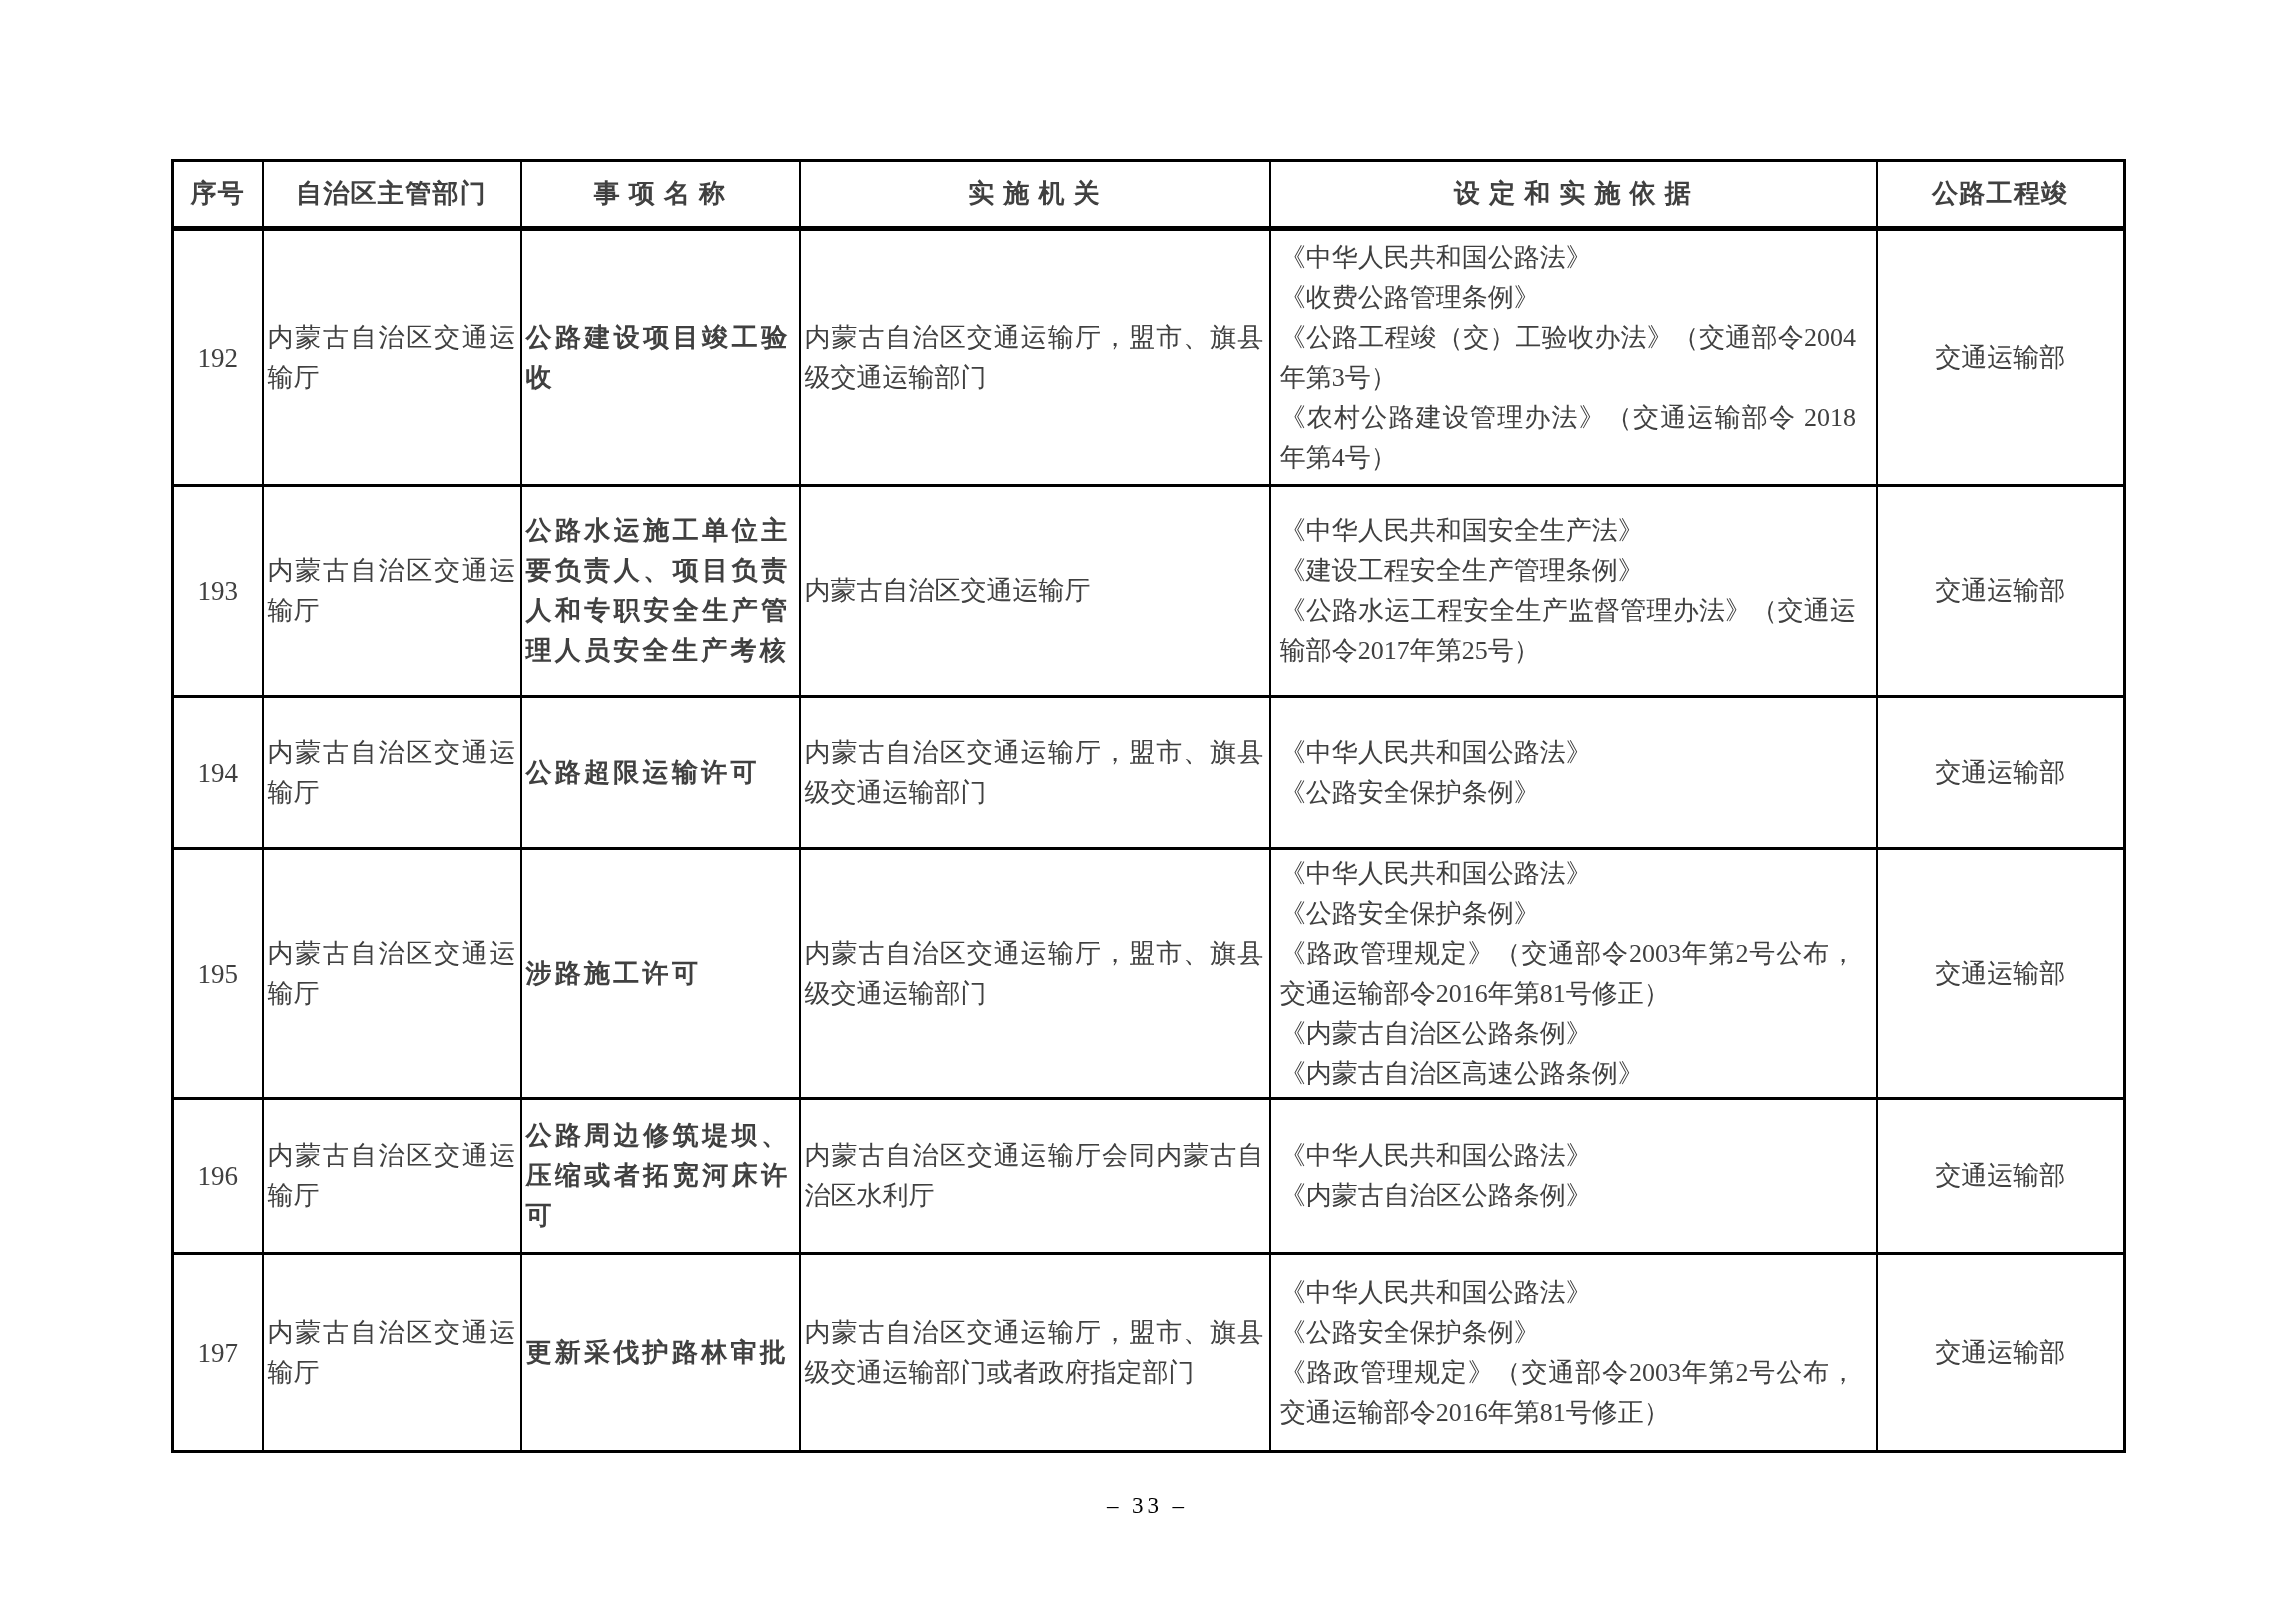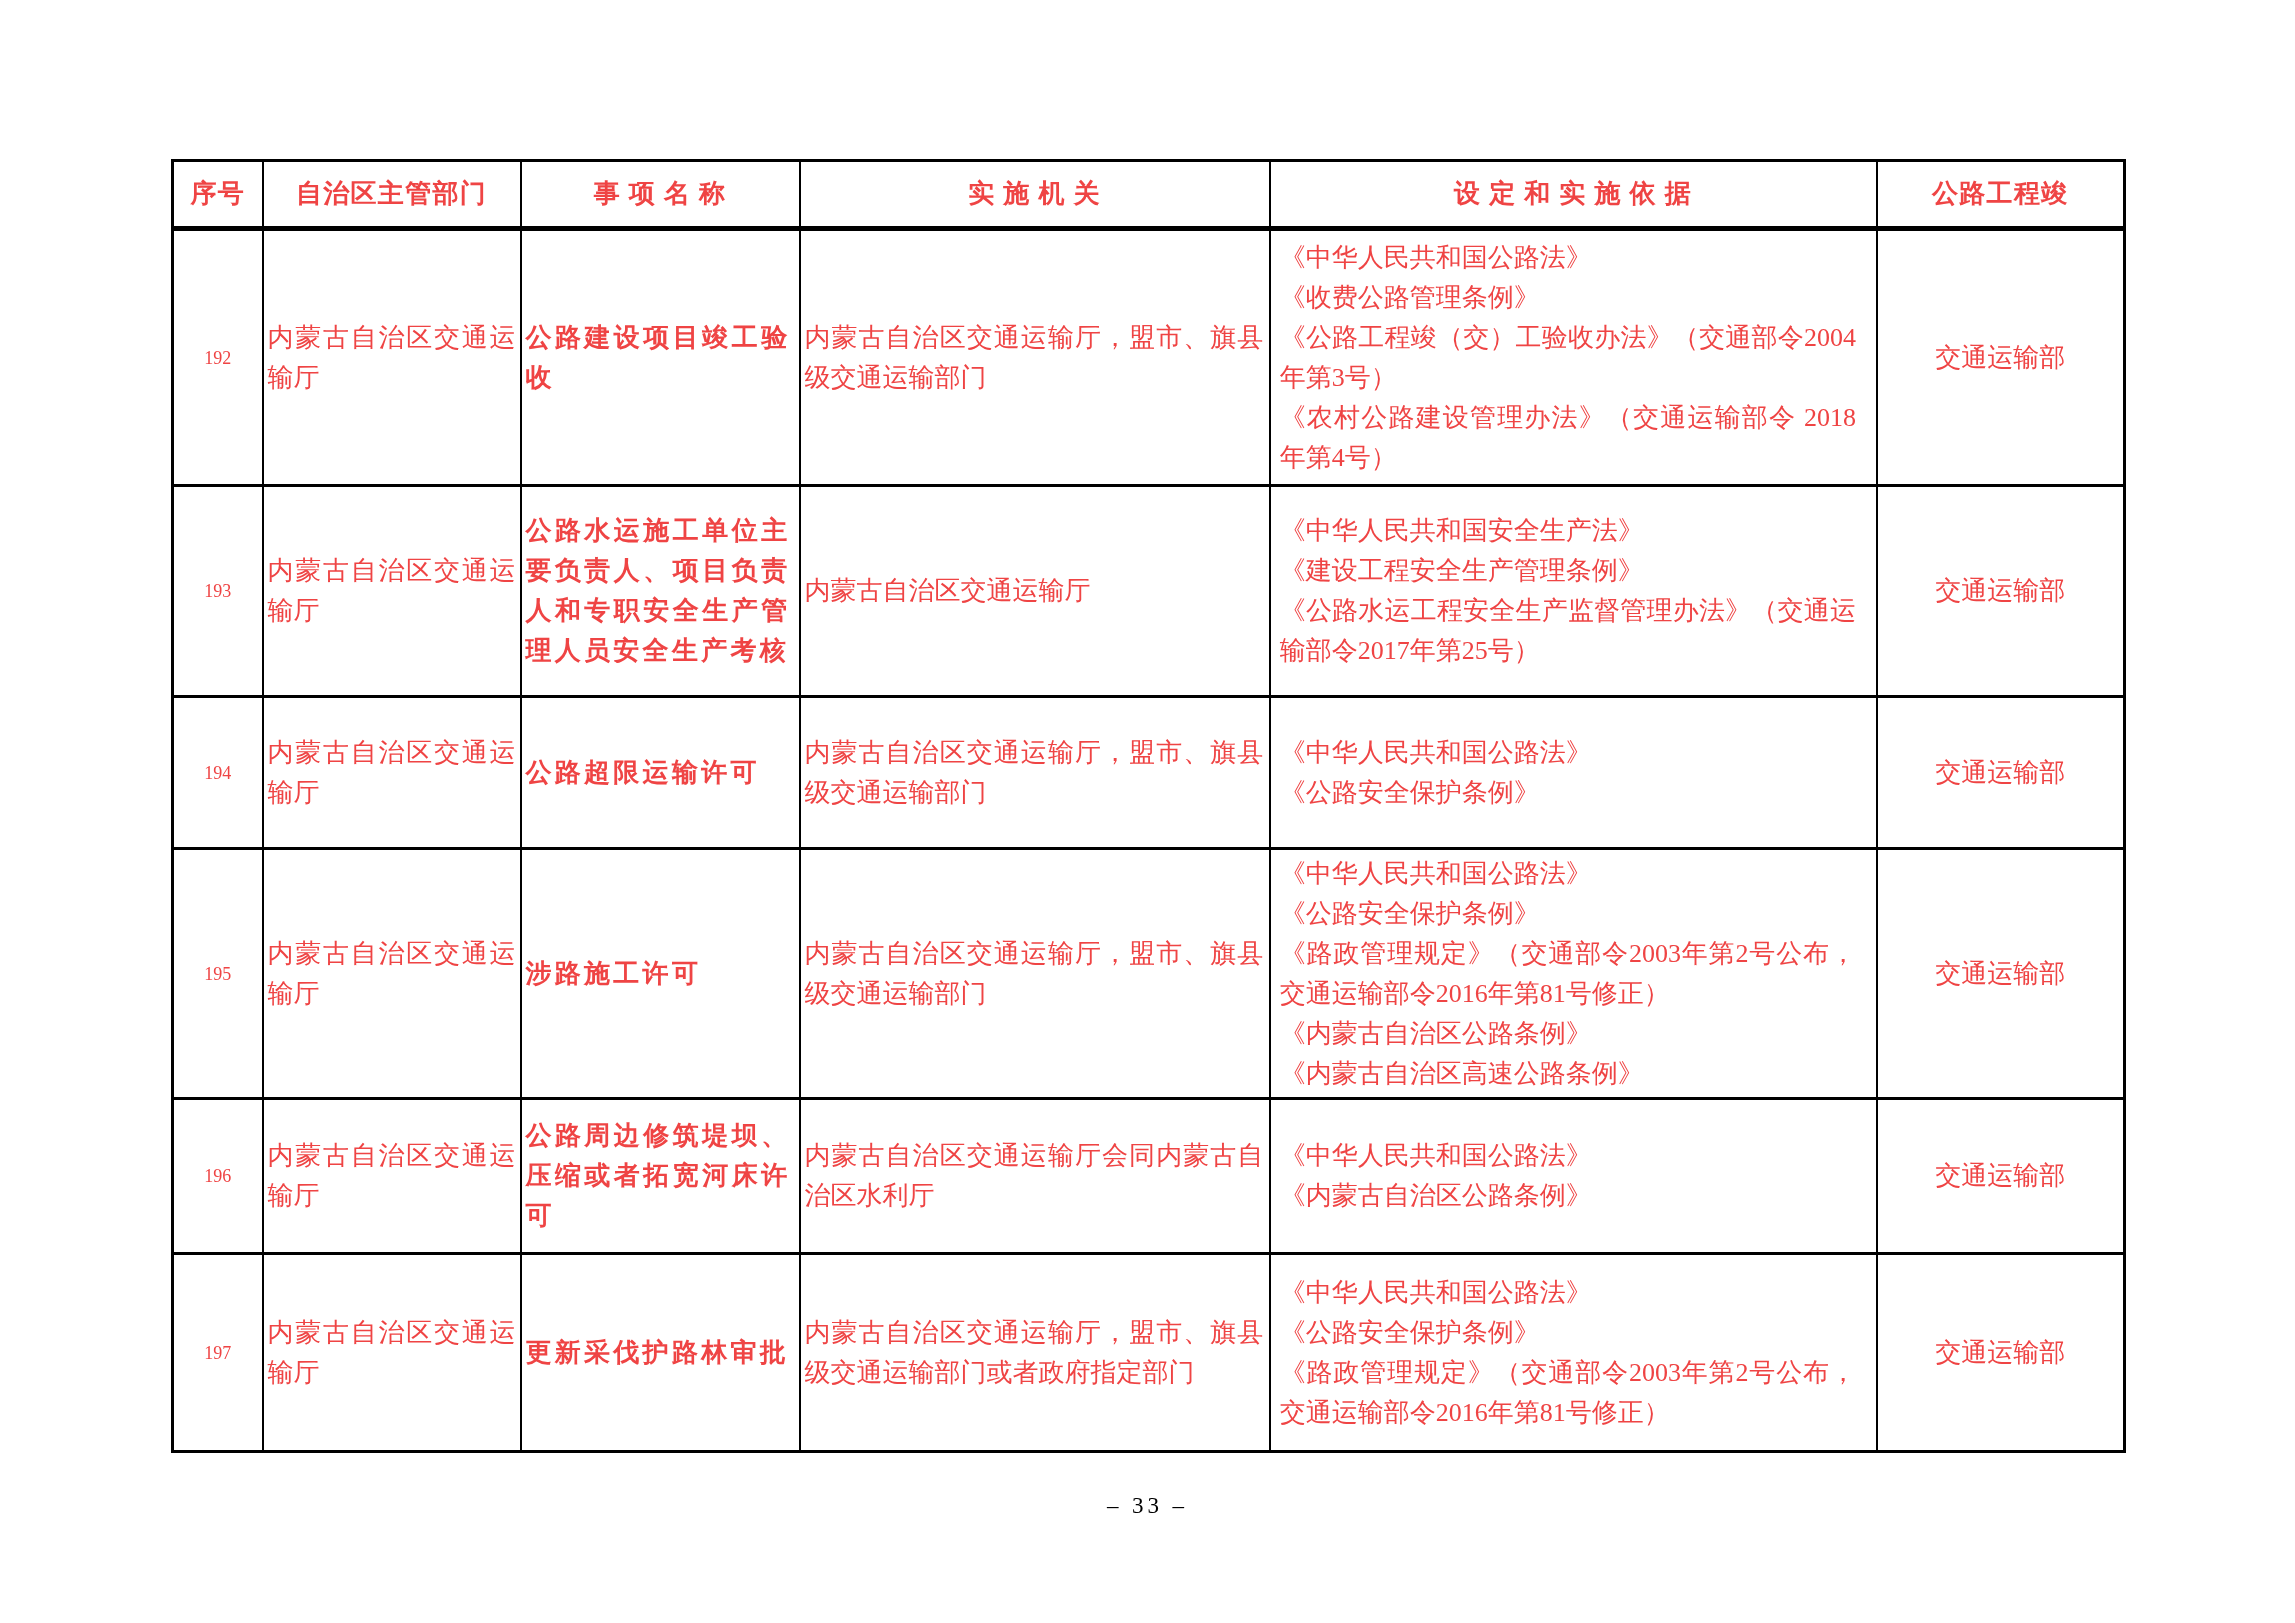--- a/index.html
+++ b/index.html
@@ -26,35 +26,35 @@
     border: 3.3px solid #000;
   }
   .doc-table th, .doc-table td {
     border-left: 2px solid #000;
     border-right: 2px solid #000;
     border-top: 3.9px solid #000;
     border-bottom: 3.9px solid #000;
     vertical-align: middle;
     font-size: 26px;
     line-height: 40px;
-    color: #ef4444;
+    color: #404040;
     word-break: normal;
     overflow-wrap: break-word;
   }
   .doc-table thead th {
     border-bottom: 5.9px solid #000;
     font-weight: bold;
     text-align: center;
     padding: 0 2.6px;
     letter-spacing: 1.3px;
   }
   td.c-no {
     text-align: center;
     padding: 0 10px;
-    font-size: 18px;
+    font-size: 27px;
   }
   td.c-dept {
     text-align: justify;
     padding: 2.6px 3.9px;
   }
   td.c-item {
     text-align: justify;
     padding: 2.6px 7.9px 2.6px 3.9px;
     letter-spacing: 3.3px;
     font-weight: bold;

